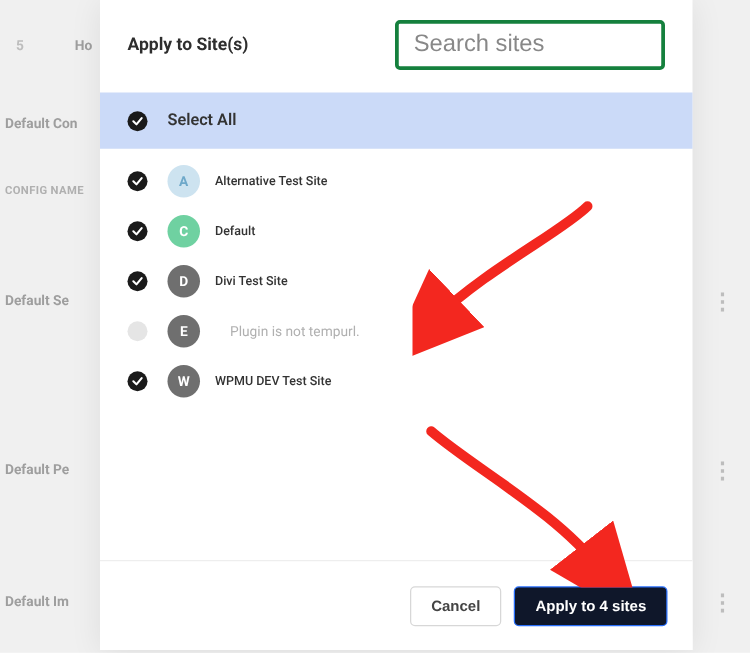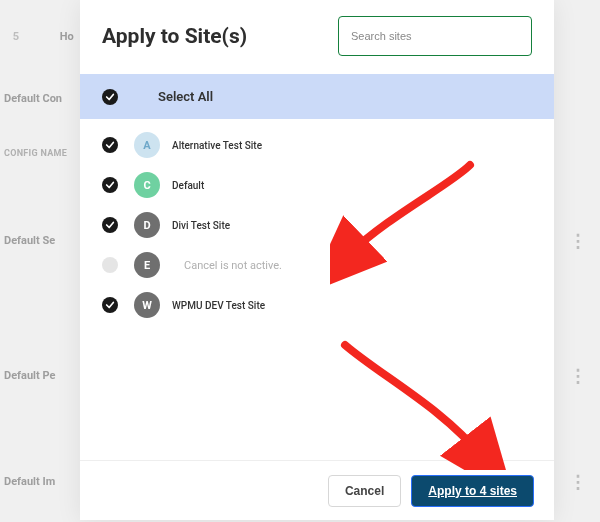--- a/index.html
+++ b/index.html
@@ -45,42 +45,41 @@
       box-shadow: 0 2px 24px rgba(0,0,0,0.08);
     }
 
     .modal-header {
       display: flex;
       align-items: center;
       justify-content: space-between;
       padding: 16px 22px 18px 22px;
     }
     .modal-title {
-      font-size: 21px;
+      font-size: 14px;
       font-weight: 700;
       color: #2e2e2e;
     }
     .search-input {
-      width: 194px;
+      width: 216px;
       height: 40px;
-      border: 1px solid #15803d;
+      border: 3px solid #15803d;
       border-radius: 4px;
       padding: 0 12px;
-      font-size: 11px;
+      font-size: 19px;
       color: #333;
     }
     .search-input::placeholder { color: #888; }
 
     .select-all-row {
       background: #cbdaf8;
       display: flex;
       align-items: center;
       padding: 0 22px;
       height: 45px;
-      gap: 24px;
     }
 
     .site-list {
       padding: 6px 0;
     }
     .site-row {
       display: flex;
       align-items: center;
       padding: 8px 22px;
       height: 40px;
@@ -140,21 +139,21 @@
       font-size: 13px;
       font-weight: 600;
       color: #333333;
     }
 
     .modal-footer {
       position: absolute;
       left: 0;
       right: 0;
       bottom: 0;
-      height: 60px;
+      height: 72px;
       border-top: 1px solid #eeeeee;
       display: flex;
       align-items: center;
       justify-content: flex-end;
       padding: 0 20px;
       gap: 10px;
       background: #fff;
     }
     .btn {
       height: 32px;
@@ -166,24 +165,23 @@
       display: inline-flex;
       align-items: center;
       justify-content: center;
     }
     .btn-secondary {
       background: #ffffff;
       color: #444444;
       border: 1px solid #d7d7d7;
     }
     .btn-primary {
-      background: #0c4a6e;
+      background: #0f172a;
       color: #ffffff;
       border: 1px solid #286efa;
-      text-decoration: underline;
     }
 
     
     .arrow-svg {
       position: absolute;
       pointer-events: none;
     }
   </style>
 </head>
 <body>
@@ -242,21 +240,21 @@
           <svg viewBox="0 0 12 12">
             <path d="M2 6 L5 9 L10 3" stroke="#ffffff" stroke-width="2" fill="none" stroke-linecap="round" stroke-linejoin="round"></path>
           </svg>
         </span>
         <span class="avatar" style="background: rgb(111, 111, 111); color: rgb(255, 255, 255);">D</span>
         <span class="site-name">Divi Test Site</span>
       </div>
       <div class="site-row disabled">
         <span class="chk"></span>
         <span class="avatar" style="background: rgb(111, 111, 111); color: rgb(255, 255, 255);">E</span>
-        <span class="site-note">Cancel is not active.</span>
+        <span class="site-note">Plugin is not tempurl.</span>
       </div>
       <div class="site-row">
         <span class="chk checked">
           <svg viewBox="0 0 12 12">
             <path d="M2 6 L5 9 L10 3" stroke="#ffffff" stroke-width="2" fill="none" stroke-linecap="round" stroke-linejoin="round"></path>
           </svg>
         </span>
         <span class="avatar" style="background: rgb(111, 111, 111); color: rgb(255, 255, 255);">W</span>
         <span class="site-name">WPMU DEV Test Site</span>
       </div>

